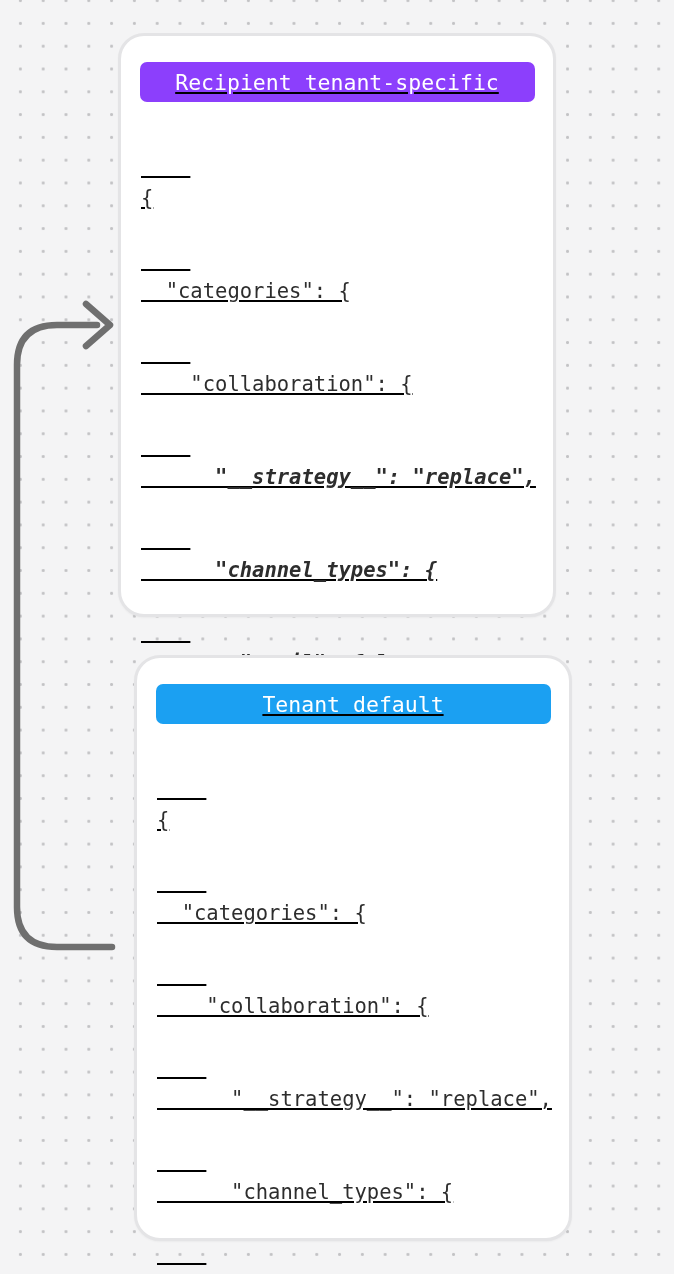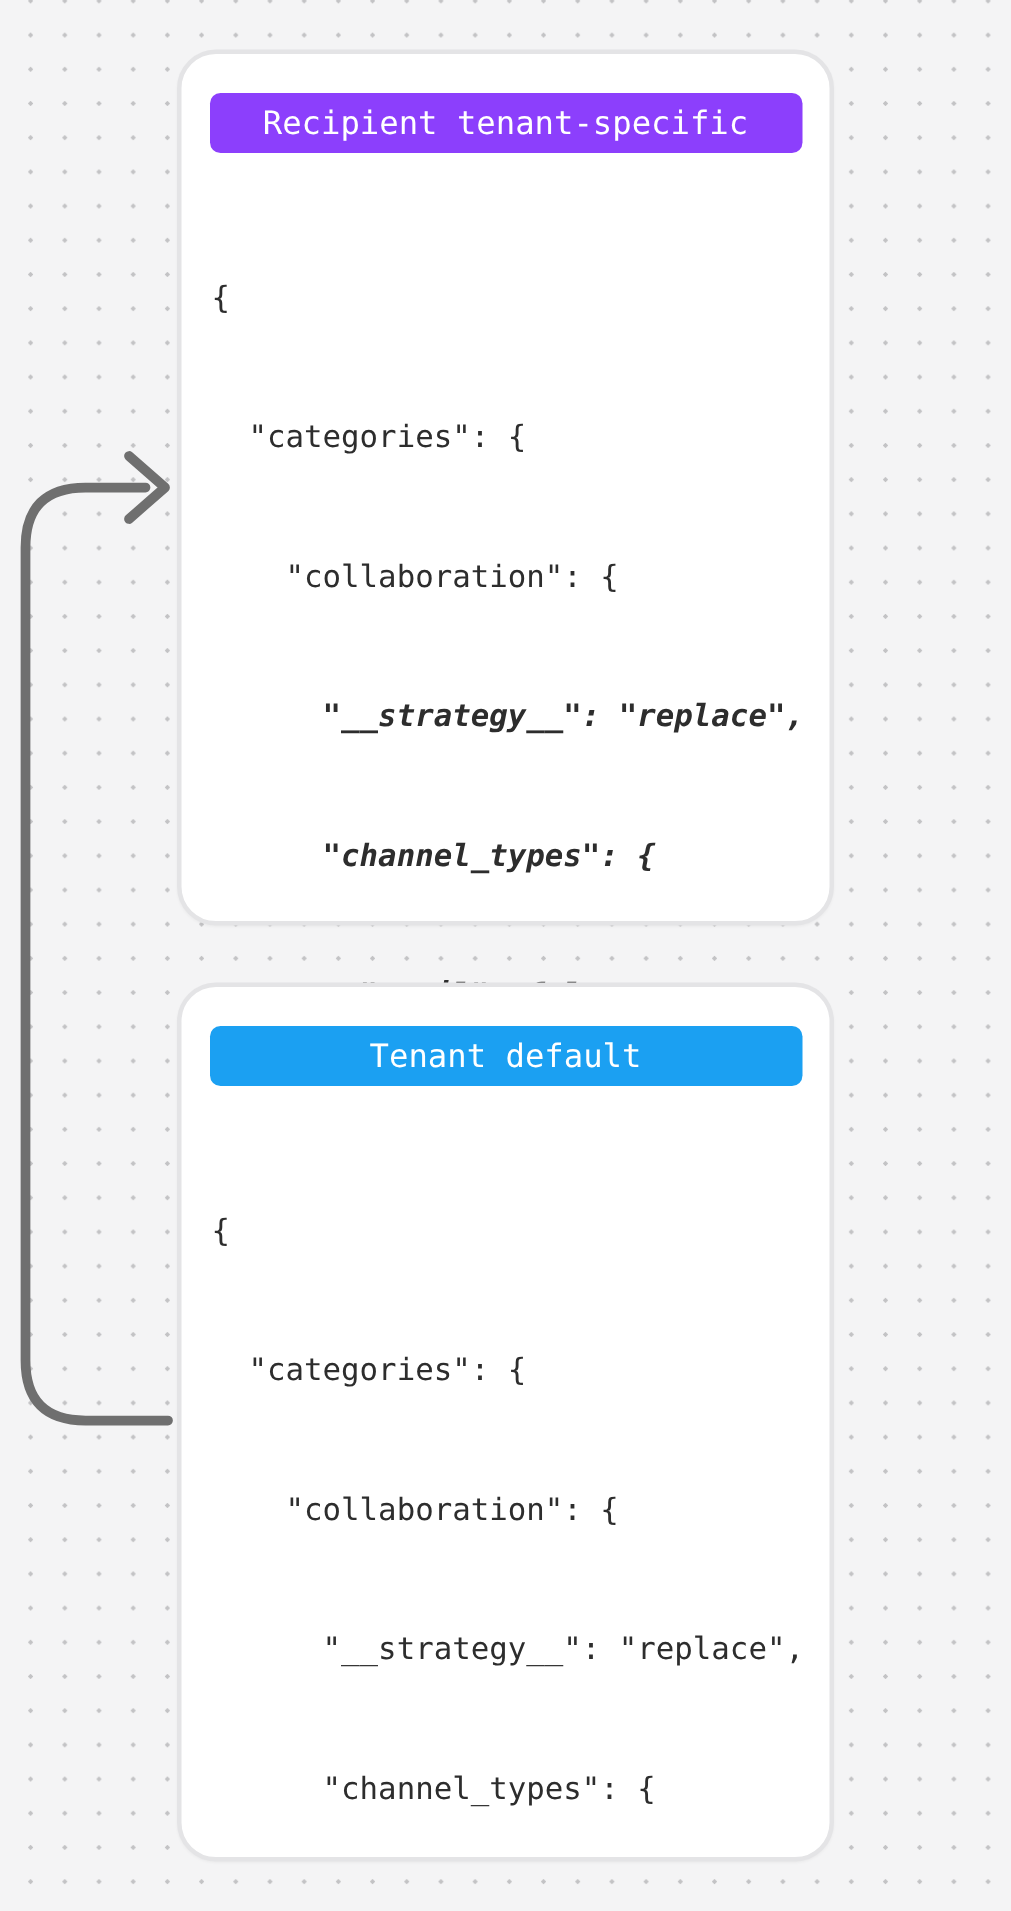--- a/index.html
+++ b/index.html
@@ -25,23 +25,24 @@
   }
   .card {
     position: absolute;
     left: 118px;
     width: 438px;
     box-sizing: border-box;
     background: #ffffff;
     border: 3px solid #e4e4e6;
     border-radius: 26px;
     box-shadow: 0 1px 2px rgba(0,0,0,0.04);
+    text-decoration: underline;
   }
   .card-top { top: 33px; height: 584px; }
-  .card-bottom { top: 655px; height: 586px; }
+  .card-bottom { top: 655px; height: 586px; margin-left: 16px; }
   .badge {
     margin: 26px auto 0 auto;
     width: 395px;
     height: 40px;
     border-radius: 7px;
     display: flex;
     align-items: center;
     justify-content: center;
     color: #ffffff;
     font-size: 21.5px;

